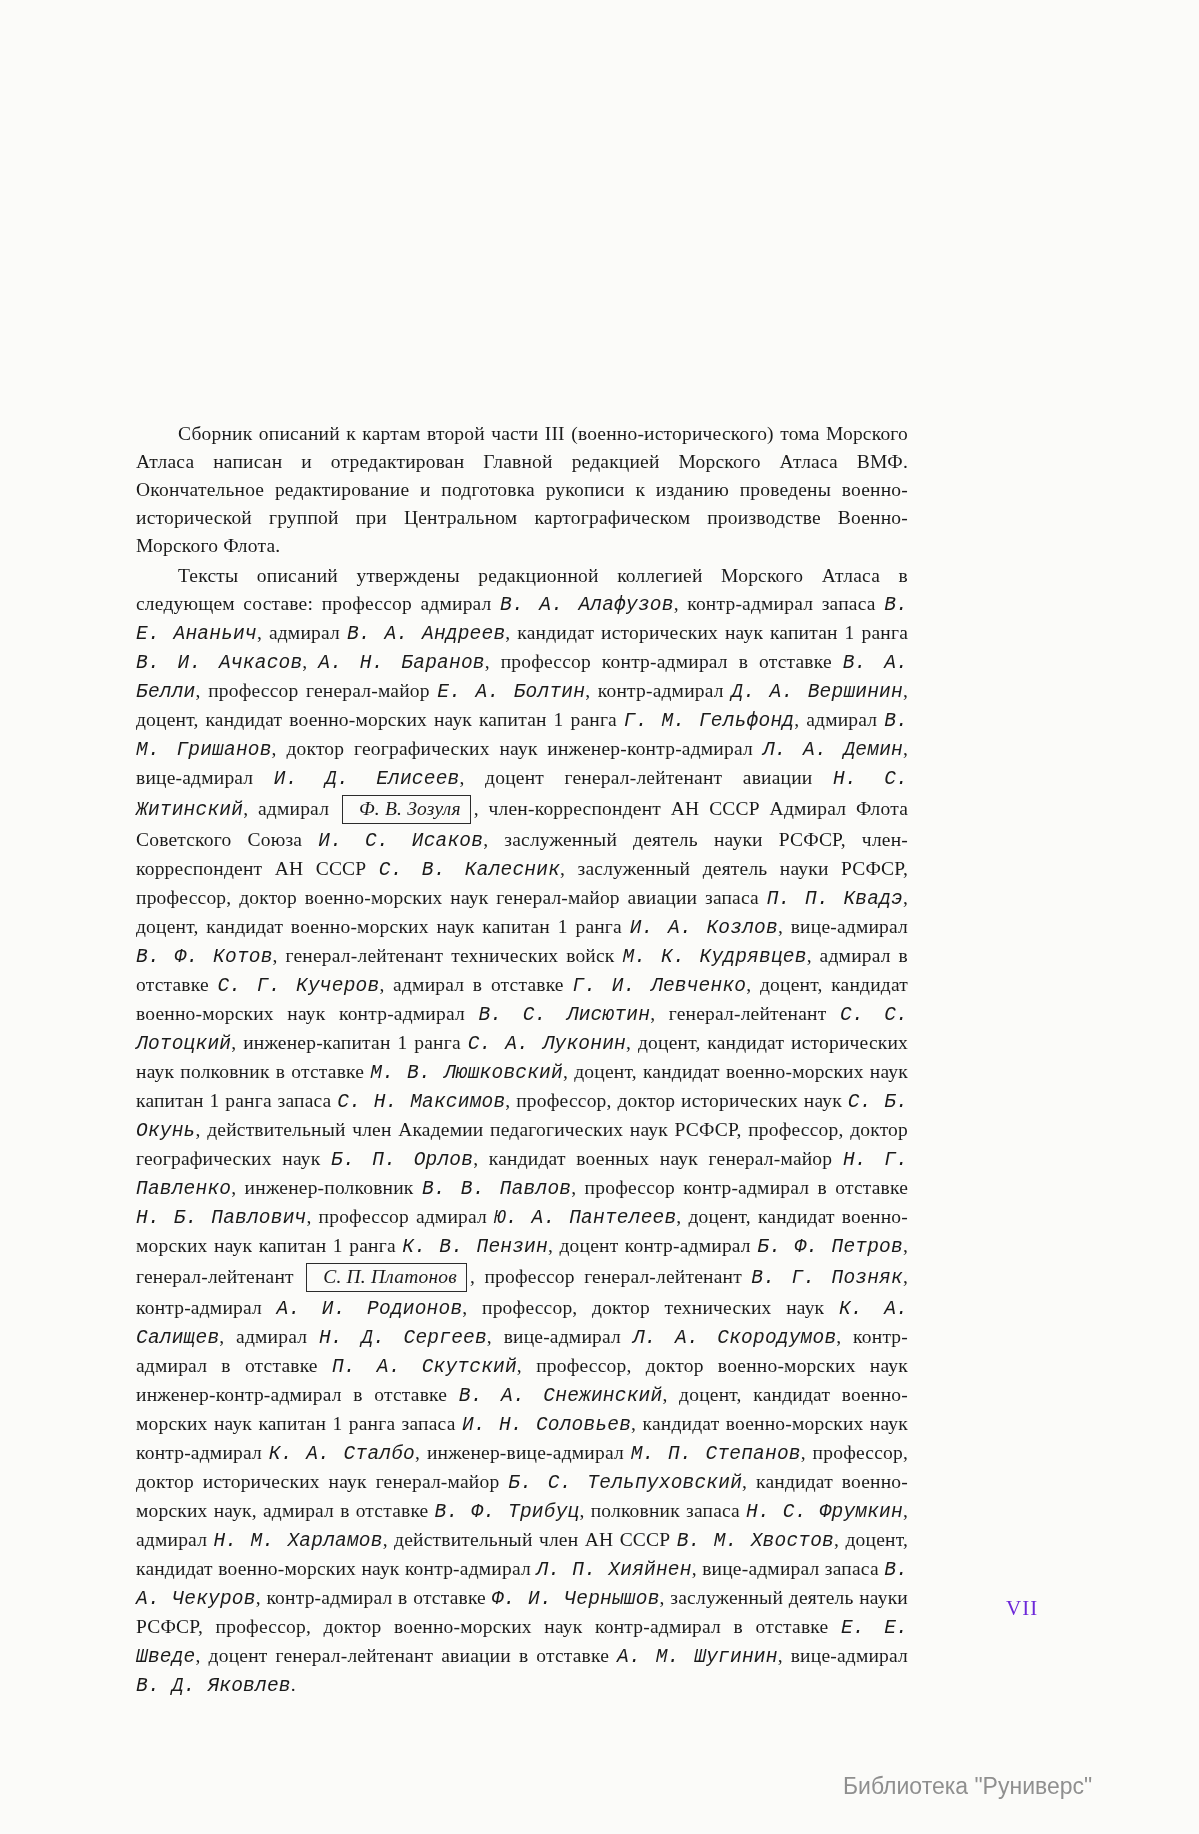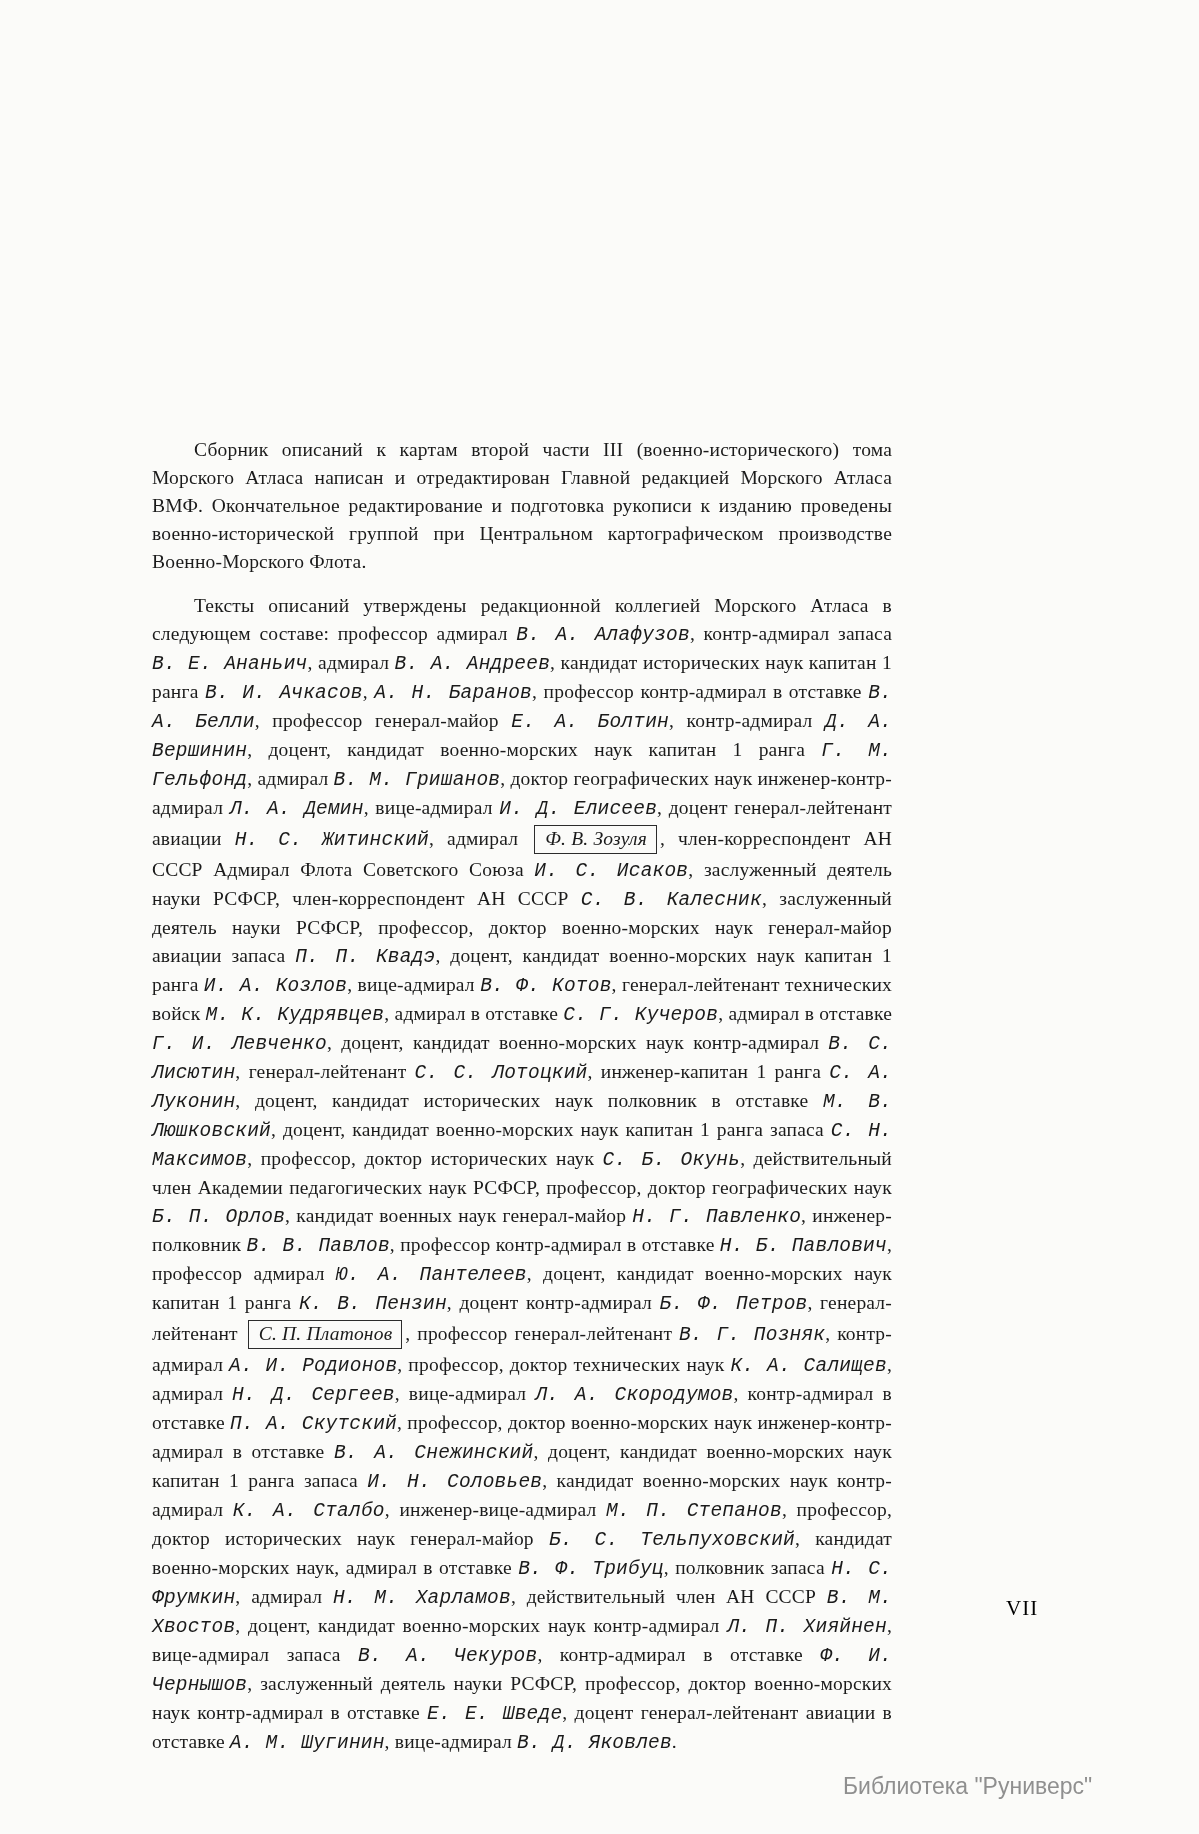--- a/index.html
+++ b/index.html
@@ -20,45 +20,45 @@
     position: absolute;
     left: 136px;
     top: 420px;
     width: 772px;
     font-size: 19.5px;
     line-height: 28px;
     text-align: justify;
     letter-spacing: 0.2px;
   }
   .text-block p {
-    margin: 16px;
+    margin: 0;
     text-indent: 42px;
   }
   .text-block p + p {
     margin-top: 2px;
   }
   .seg-normal { font-style: normal; }
   .seg-italic { font-style: italic; font-family: Liberation Mono, monospace; }
   .seg-boxed {
     font-style: italic;
     display: inline-block;
     border: 1.5px solid #2c2c2c;
-    padding: 1px 9px 2px 10px;
+    padding: 1px 9px 2px 16px;
     margin: 2px 3px;
     line-height: 24px;
     white-space: nowrap;
     text-indent: 0;
   }
   .page-number {
     position: absolute;
     left: 1006px;
     top: 1596px;
     font-size: 21px;
     letter-spacing: 1px;
-    color: #000000;
+    color: #6d28d9;
   }
   .watermark {
     position: absolute;
     left: 843px;
     top: 1773px;
     font-family: "Liberation Sans", "DejaVu Sans", sans-serif;
     font-size: 23px;
     color: #8f8f8f;
   }
 </style>

